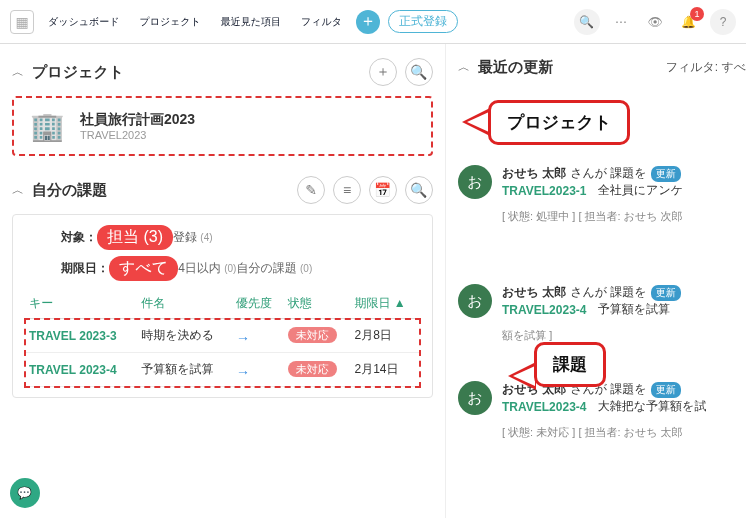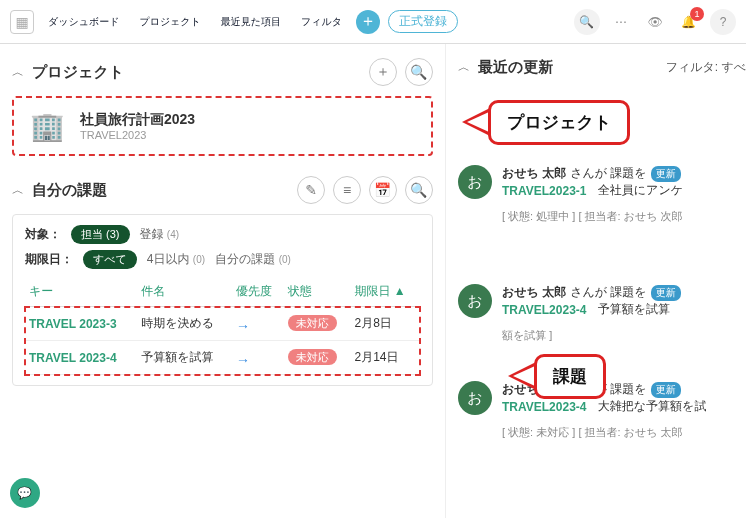--- a/index.html
+++ b/index.html
@@ -18,23 +18,23 @@
 .right { flex:1; padding: 14px 0 14px 12px; border-left:1px solid #eee; overflow:hidden;position:relative;}
 .section-head { display:flex; align-items:center; gap:8px; margin-bottom:10px;}
 .section-head h2 { font-size:15px; font-weight:bold; flex:1;}
 .chev { font-size:12px; color:#555;cursor:pointer;}
 .round-btn { width:28px;height:28px;border:1px solid #ccc;border-radius:50%;display:flex;align-items:center;justify-content:center;color:#777;cursor:pointer;font-size:14px;}
 .project-card { border:2px dashed #d33; border-radius:4px; padding:10px 14px; display:flex;align-items:center;gap:12px;margin-bottom:20px;}
 .building-icon { width:40px;height:36px;color:#bbb;display:flex;align-items:center;justify-content:center;font-size:28px;}
 .proj-title { font-size:14px;font-weight:bold;color:#333;}
 .proj-key { font-size:11px;color:#999;}
 .tasks-panel { border:1px solid #e3e3e3; border-radius:4px; padding:10px 12px; margin-top:8px;}
-.filter-row { display:flex;align-items:center;gap:10px;margin-bottom:6px;font-size:12px;}
+.filter-row { display:flex;align-items:center;gap:0;margin-bottom:6px;font-size:12px;margin-left:36px;}
 .filter-label { font-weight:bold;}
-.pill { background:#14532d;color:#fff;border-radius:12px;padding:2px 10px;font-size:11px;cursor:pointer;}
+.pill { background:#ef4444;color:#fff;border-radius:12px;padding:2px 10px;font-size:16px;cursor:pointer;}
 .option { color:#666;cursor:pointer;}
 .count { color:#999;font-size:10px;}
 .task-table { width:100%; margin-top:8px; border-collapse:collapse;}
 .task-table th { color:#2f9e78; font-size:12px; font-weight:normal; text-align:left; padding:6px 4px; border-bottom:1px solid #ddd;}
 .task-table td { padding:8px 4px; border-bottom:1px solid #eee; font-size:12px; vertical-align:middle;}
 .tbody-box { outline:2px dashed #d33; outline-offset:-1px;}
 .key-link { color:#2f9e78; font-weight:bold;}
 .arrow { color:#3a8de0;font-size:14px;}
 .status-pill { background:#f08080;color:#fff;border-radius:10px;padding:2px 8px;font-size:11px;}
 .update-item { display:flex;gap:10px;padding:8px 8px 12px 0;}
@@ -186,18 +186,18 @@
             <span class="upd-badge">更新</span>
           </div>
         <div class="upd-line1"><span class="upd-key">TRAVEL2023-4</span>&nbsp;<span>大雑把な予算額を試</span></div>
         <div class="upd-meta">[ 状態: 未対応 ] [ 担当者: おせち 太郎</div>
       </div>
     </div>
 
     <div class="callout" style="top:56px;left:42px;">プロジェクト</div>
     <div class="callout-arrow arrow-left" style="top:64px;left:16px;"></div>
 
-    <div class="callout" style="top:310px;left:88px;text-align:center;">課題</div>
+    <div class="callout" style="top:298px;left:88px;text-align:center;">課題</div>
     <div class="callout-arrow arrow-left" style="top:318px;left:62px;"></div>
   </div>
 </div>
 
 <div class="chat-fab">💬</div>
 
 </body></html>

